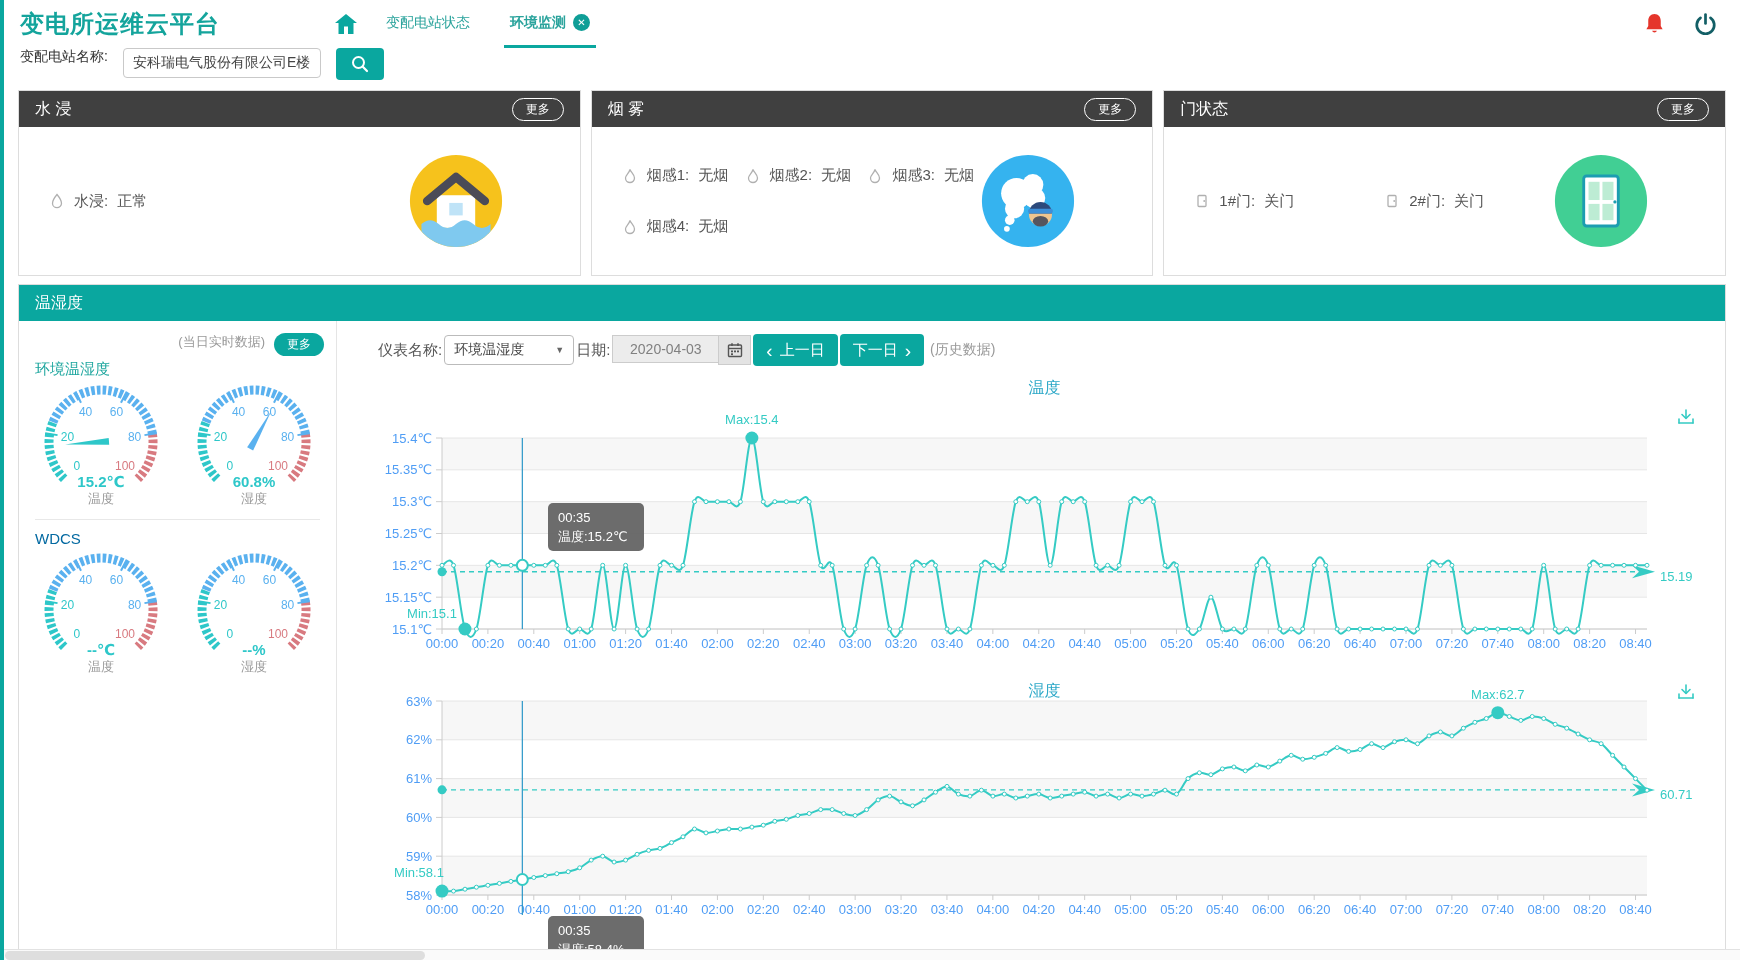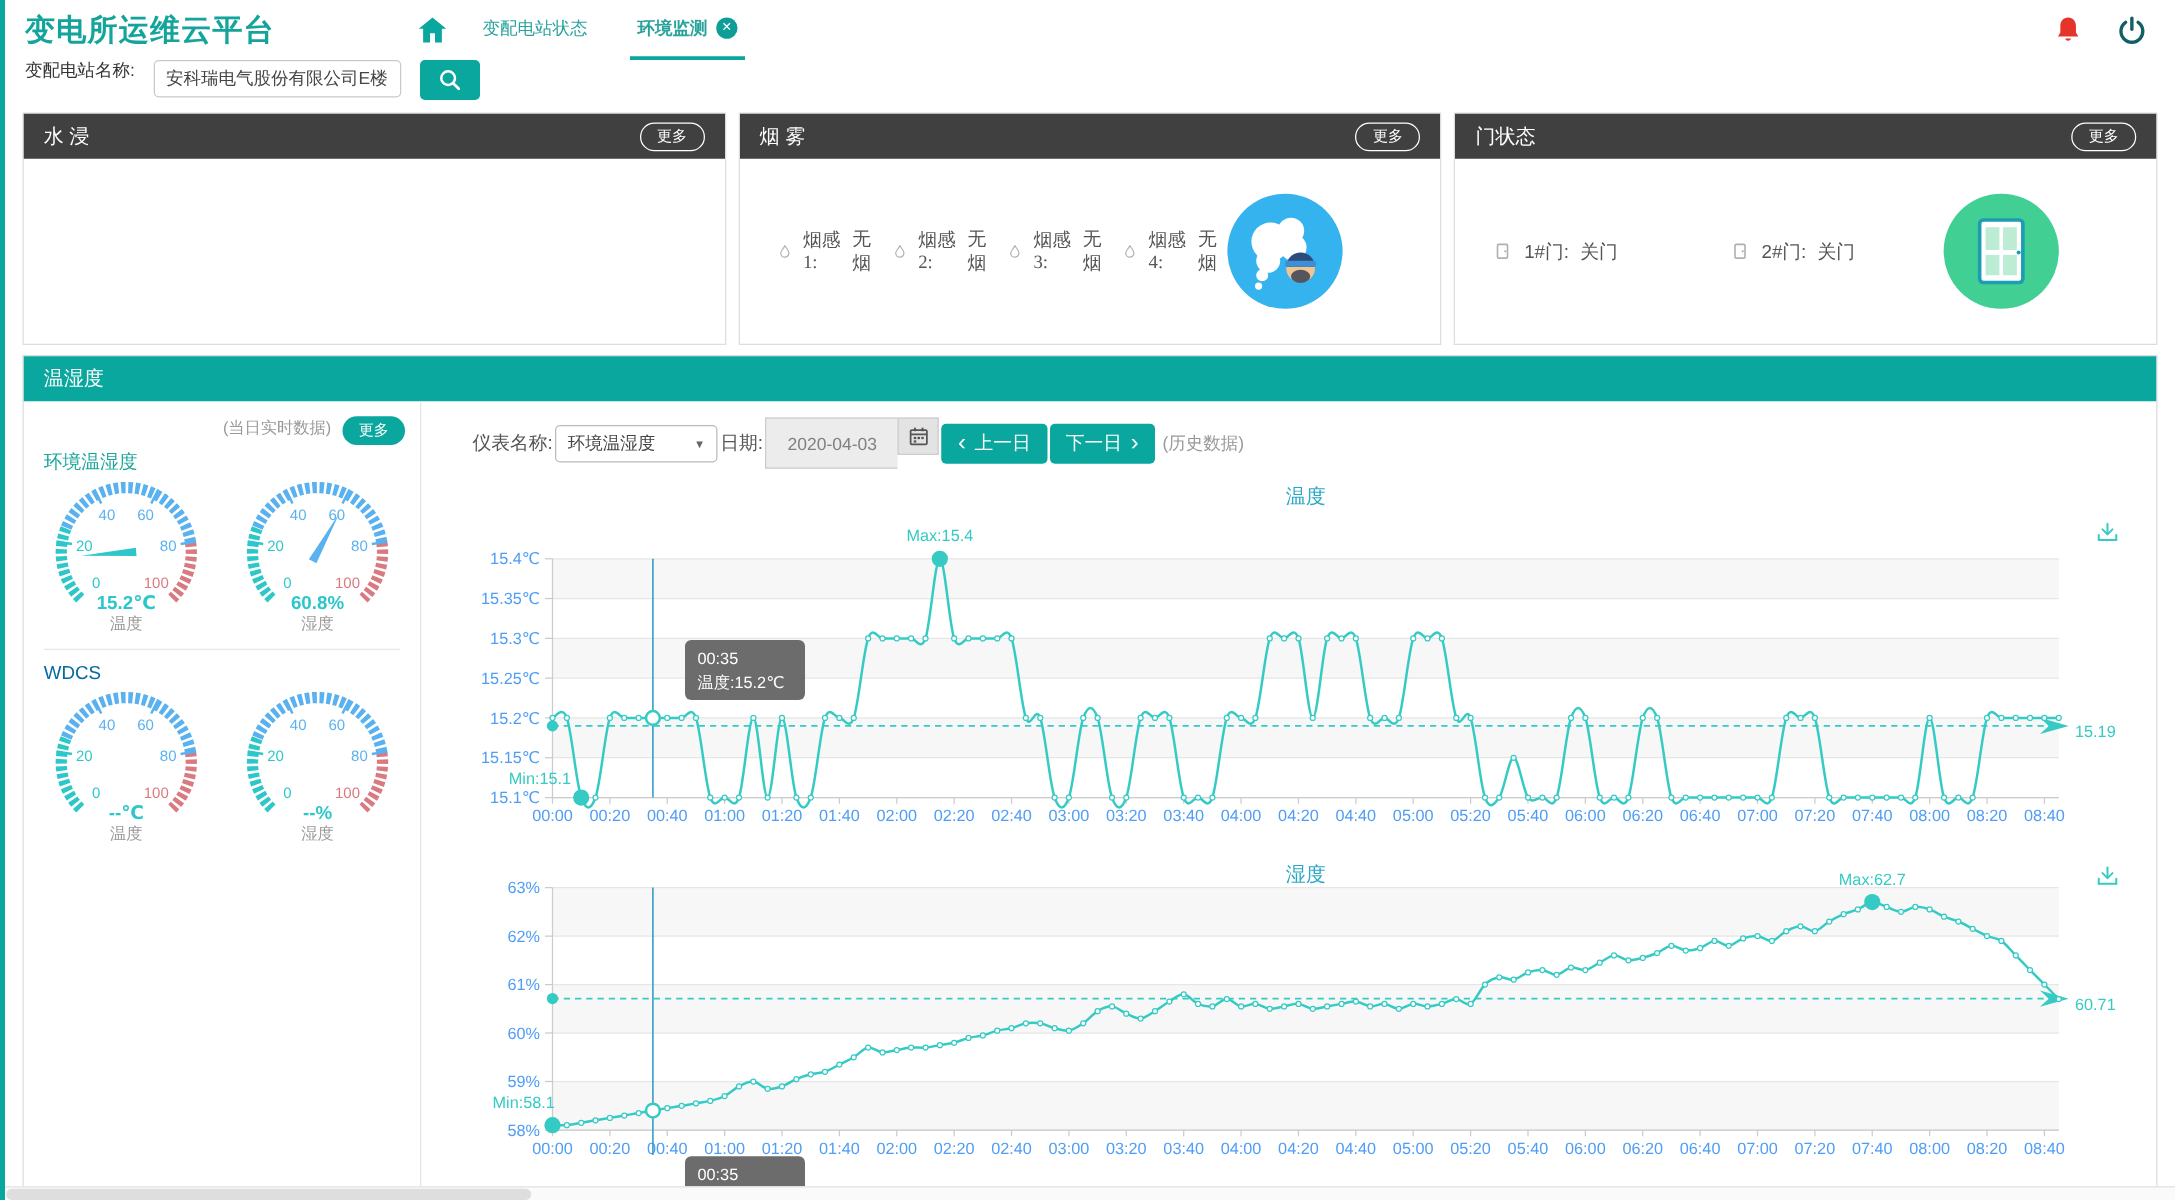--- a/index.html
+++ b/index.html
@@ -27,21 +27,21 @@
   .search-btn { width:48px; height:32px; background:#0aa79f; border:none; border-radius:4px; display:flex; align-items:center; justify-content:center; cursor:pointer; }
 
   
   .cards { display:flex; gap:10px; margin:0 14px; }
   .card { flex:1; border:1px solid #ddd; background:#fff; }
   .card-header { background:#404040; color:#fff; height:36px; display:flex; align-items:center; justify-content:space-between; padding:0 16px; font-size:16px; }
   .pill { border:1px solid #fff; border-radius:12px; font-size:12px; padding:2px 13px; color:#fff; background:transparent; cursor:pointer; }
   .card-body { height:148px; display:flex; align-items:center; padding:0 30px; color:#555; font-size:15px; }
   .items { flex:1; }
   .item { display:flex; align-items:center; gap:9px; margin:9px 0; }
-  .items.grid { display:grid; grid-template-columns:1fr 1fr 1fr 1fr; gap:14px 10px; max-width:430px;font-family:Liberation Serif, serif; }
+  .items.grid { display:grid; grid-template-columns:1fr 1fr 1fr; gap:14px 10px; max-width:430px; }
   .items.row { display:flex; gap:90px; }
   .big-icon { width:96px; height:96px; margin-right:46px; flex:none; }
 
   
   .th-panel { margin:8px 14px 0; border:1px solid #ddd; }
   .panel-header { background:#0aa79f; color:#fff; height:36px; display:flex; align-items:center; padding:12px 16px; font-size:16px; }
   .th-body { display:flex; align-items:stretch; }
   .gauge-col { width:318px; flex:none; border-right:1px solid #e5e5e5; padding-top:6px; }
   .gauge-note-row { display:flex; justify-content:flex-end; align-items:flex-start; gap:9px; padding:6px 12px 2px; color:#999; font-size:13px; }
   .pill-filled { background:#0aa79f; color:#fff; border-radius:12px; font-size:12px; padding:3px 13px; cursor:pointer; border:none; }
@@ -49,21 +49,21 @@
   .group-label.teal { color:#1ba59d; }
   .group-label.gray { color:#0369a1; border-top:1px solid #e8e8e8; margin:4px 16px 0; padding-top:10px; }
   .gauge-row { display:flex; justify-content:space-between; padding:0 6px; }
   svg.gauge { width:152px; height:136px; }
 
   .chart-col { flex:1; min-width:0; padding-left:5px; }
   .controls { display:flex; align-items:center; gap:2px; padding:13px 0 5px 36px; font-size:15px; color:#555; }
   .selectbox { width:130px; height:30px; border:1px solid #bbb; border-radius:4px; display:flex; align-items:center; justify-content:space-between; padding:0 9px; color:#444; font-size:14px; background:#fff; cursor:pointer; }
   .caret { font-size:9px; color:#666; }
   .dategroup { display:flex; }
-  .datebox { width:106px; height:41px; background:#ececec; border:1px solid #ccc; border-right:none; display:flex; align-items:center; justify-content:center; color:#808080; font-size:14px; }
+  .datebox { width:106px; height:28px; background:#ececec; border:1px solid #ccc; border-right:none; display:flex; align-items:center; justify-content:center; color:#808080; font-size:14px; }
   .calbtn { width:33px; height:30px; background:#e3e3e3; border:1px solid #ccc; display:flex; align-items:center; justify-content:center; cursor:pointer; }
   .nav-btn { height:32px; background:#0aa79f; color:#fff; border:none; border-radius:4px; padding:0 13px; font-size:15px; display:flex; align-items:center; gap:7px; cursor:pointer; }
   .nav-btn .chev { font-size:19px; line-height:1; }
   .history-note { color:#999; font-size:14px; margin-left:4px; }
   svg.chart { display:block; }
 
   
   .hscroll { position:absolute; left:0; right:0; bottom:0; height:11px; background:#fafafa; border-top:1px solid #e2e2e2; }
   .hthumb { position:absolute; left:1px; top:1px; width:420px; height:9px; background:#dedede; border-radius:5px; cursor:pointer; }
 </style>
@@ -108,20 +108,45 @@
       </svg>
   </button>
 </div>
 
 <div class="cards">
 
   <div class="card">
     <div class="card-header">
       <span>水 浸</span>
       <button class="pill">更多</button>
+    </div>
+    <div class="card-body">
+      <div class="items">
+        <div class="item">
+          <svg width="16" height="16" viewBox="0 0 16 16">
+              <path d="M8 1.5 C8 1.5 3.5 7 3.5 10.2 a4.5 4.5 0 0 0 9 0 C12.5 7 8 1.5 8 1.5 Z" fill="none" stroke="#b0b0b0" stroke-width="1.3"></path>
+            </svg>
+          <span>水浸:</span>
+          <span>正常</span>
+        </div>
+      </div>
+      <svg class="big-icon" viewBox="0 0 100 100">
+        <defs>
+            <clipPath id="wclip">
+              <circle cx="50" cy="50" r="48"></circle>
+            </clipPath>
+          </defs>
+        <circle cx="50" cy="50" r="48" fill="#f6c21c"></circle>
+        <g clip-path="url(#wclip)">
+          <rect x="30" y="44" width="40" height="34" fill="#fff"></rect>
+          <path d="M20 50 L50 25 L80 50" stroke="#4b4b57" stroke-width="9" fill="none" stroke-linecap="round" stroke-linejoin="round"></path>
+          <rect x="43" y="52" width="14" height="13" fill="#bfe3f7"></rect>
+          <path d="M14 74 q9 -8 18 0 t18 0 t18 0 t18 0 V100 H14 Z" fill="#7fc9ef"></path>
+        </g>
+      </svg>
     </div>
   </div>
 
   <div class="card">
     <div class="card-header">
       <span>烟 雾</span>
       <button class="pill">更多</button>
     </div>
     <div class="card-body">
       <div class="items grid">

